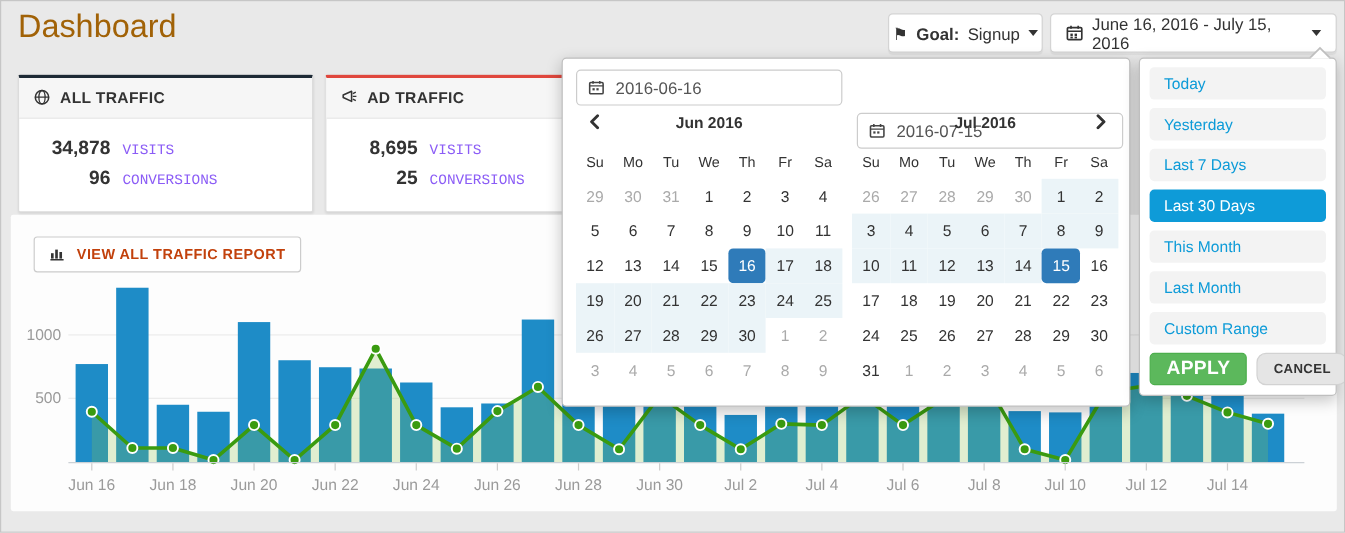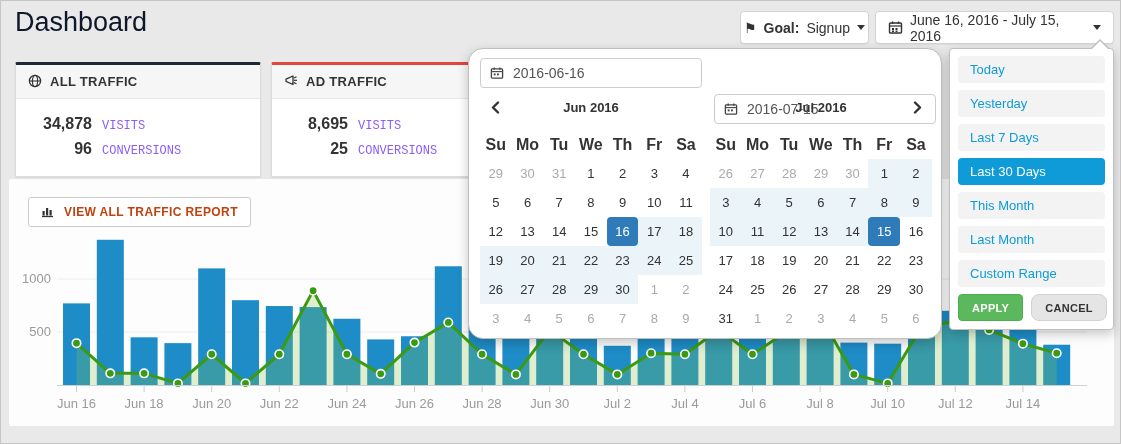--- a/index.html
+++ b/index.html
@@ -1,18 +1,18 @@
 <!DOCTYPE html>
 <html><head>
 <meta charset="utf-8">
 <style>
   html,body{margin:0;padding:0;background:#dcdcdc;}
   #app{position:relative;width:1121px;height:444px;background:#e9e9e9;border:1px solid #c6c6c6;
        box-sizing:border-box;font-family:"Liberation Sans",sans-serif;overflow:hidden;}
-  .page-title{position:absolute;left:14px;top:6px;font-size:27px;font-weight:400;color:#0f172a;}
+  .page-title{position:absolute;left:14px;top:6px;font-size:27px;font-weight:400;color:#a16207;}
   .top-btn{position:absolute;top:10px;height:33px;background:#fff;border:1px solid #d4d4d4;border-radius:4px;
        display:flex;align-items:center;gap:7px;padding:0 12px;box-sizing:border-box;font-size:14px;color:#333;
        box-shadow:0 1px 1px rgba(0,0,0,.05);cursor:pointer;}
   #goal-btn{left:739px;width:129px;justify-content:center;}
   #daterange-btn{left:874px;width:239px;}
   .bold{font-weight:bold;}
   .caret{width:0;height:0;border-left:4px solid transparent;border-right:4px solid transparent;border-top:5px solid #333;}
   .flag{font-size:14px;line-height:1;}
   
   .card{position:absolute;top:61px;width:246px;background:#fff;border:1px solid #dcdcdc;border-top-width:3px;
@@ -27,47 +27,47 @@
   .stat-label{font-size:12px;color:#8b5cf6;font-family:Liberation Mono, monospace;}
   
   .chart-bg{position:absolute;left:8px;top:178px;width:1105px;height:247px;background:#fdfdfd;border-radius:2px;}
   #report-btn{position:absolute;left:27px;top:196px;height:28px;background:#fff;border:1px solid #ccc;border-radius:3px;
         display:flex;align-items:center;gap:8px;padding:0 12px;font-size:12px;font-weight:bold;color:#c2410c;
         letter-spacing:.4px;cursor:pointer;z-index:3;}
   #traffic-chart{position:absolute;left:0;top:228px;z-index:2;}
   
   .panel{position:absolute;background:#fff;border:1px solid #bfbfbf;border-radius:4px;
         box-shadow:0 4px 12px rgba(0,0,0,.22);z-index:10;box-sizing:border-box;}
-  #picker-panel{left:467px;top:47px;width:474px;height:291px;border-radius:15px;}
+  #picker-panel{left:467px;top:47px;width:474px;height:291px;}
   #ranges-panel{left:948px;top:47px;width:165px;height:282px;}
   .caret-outer{position:absolute;left:1090px;top:38px;width:0;height:0;z-index:11;
         border-left:9px solid transparent;border-right:9px solid transparent;border-bottom:9px solid #bfbfbf;}
   .caret-inner{position:absolute;left:1091px;top:40px;width:0;height:0;z-index:12;
         border-left:8px solid transparent;border-right:8px solid transparent;border-bottom:8px solid #fff;}
   .date-input{position:absolute;top:9px;width:222px;height:30px;border:1px solid #ccc;border-radius:4px;background:#fff;
         display:flex;align-items:center;gap:7px;padding:0 9px;box-sizing:border-box;}
   #start-input{left:11px;} #end-input{left:245px;margin-top:36px;}
   .date-input input{border:none;outline:none;font-size:14px;color:#555;width:100%;font-family:inherit;background:transparent;}
   .cal{position:absolute;top:46px;width:222px;}
   #cal-left{left:11px;} #cal-right{left:241px;}
-  .cal-head{height:24px;display:flex;align-items:center;margin-bottom:16px;}
+  .cal-head{height:24px;display:flex;align-items:flex-start;margin-bottom:6px;}
   .cal-nav{width:30px;text-align:center;cursor:pointer;display:flex;justify-content:center;}
   .cal-title{flex:1;text-align:center;font-weight:bold;font-size:13px;color:#333;}
   .cal-grid{display:grid;grid-template-columns:repeat(7,31.7px);}
-  .dow{height:20px;line-height:20px;text-align:center;font-weight:bold;font-size:16px;color:#333;margin-bottom:4px;}
+  .dow{height:20px;line-height:20px;text-align:center;font-weight:normal;font-size:12px;color:#333;margin-bottom:4px;}
   .day{height:29px;line-height:29px;text-align:center;font-size:13px;color:#333;cursor:pointer;}
   .day.off{color:#aaa;}
   .day.in{background:#ebf4f8;}
   .day.sel{background:#2f7bb9;color:#fff;border-radius:4px;}
   .range-item{margin:0 8px 7px;height:27px;line-height:27px;border-radius:4px;background:#f3f3f3;
         color:#0d9bd8;font-size:13px;padding-left:12px;cursor:pointer;}
   .range-item:first-child{margin-top:7px;}
   .range-item.active{background:#0e9bd8;color:#fff;}
   .picker-buttons{position:absolute;left:0;top:245px;width:100%;display:flex;gap:8px;padding:0 8px;box-sizing:border-box;}
-  .btn-apply{background:#5cb85c;border:1px solid #4cae4c;color:#fff;font-weight:bold;font-size:11px;
+  .btn-apply{background:#5cb85c;border:1px solid #4cae4c;color:#fff;font-weight:bold;font-size:16px;
         border-radius:4px;height:27px;padding:0 13px;cursor:pointer;font-family:inherit;letter-spacing:.3px;}
   .btn-cancel{background:#e5e5e5;border:1px solid #d2d2d2;color:#333;font-weight:bold;font-size:11px;
         border-radius:8px;height:27px;padding:0 13px;cursor:pointer;font-family:inherit;letter-spacing:.3px;}
   .icon-svg{flex:0 0 auto;display:block;}
 </style>
 </head>
 <body>
 
 <div id="app">
 

